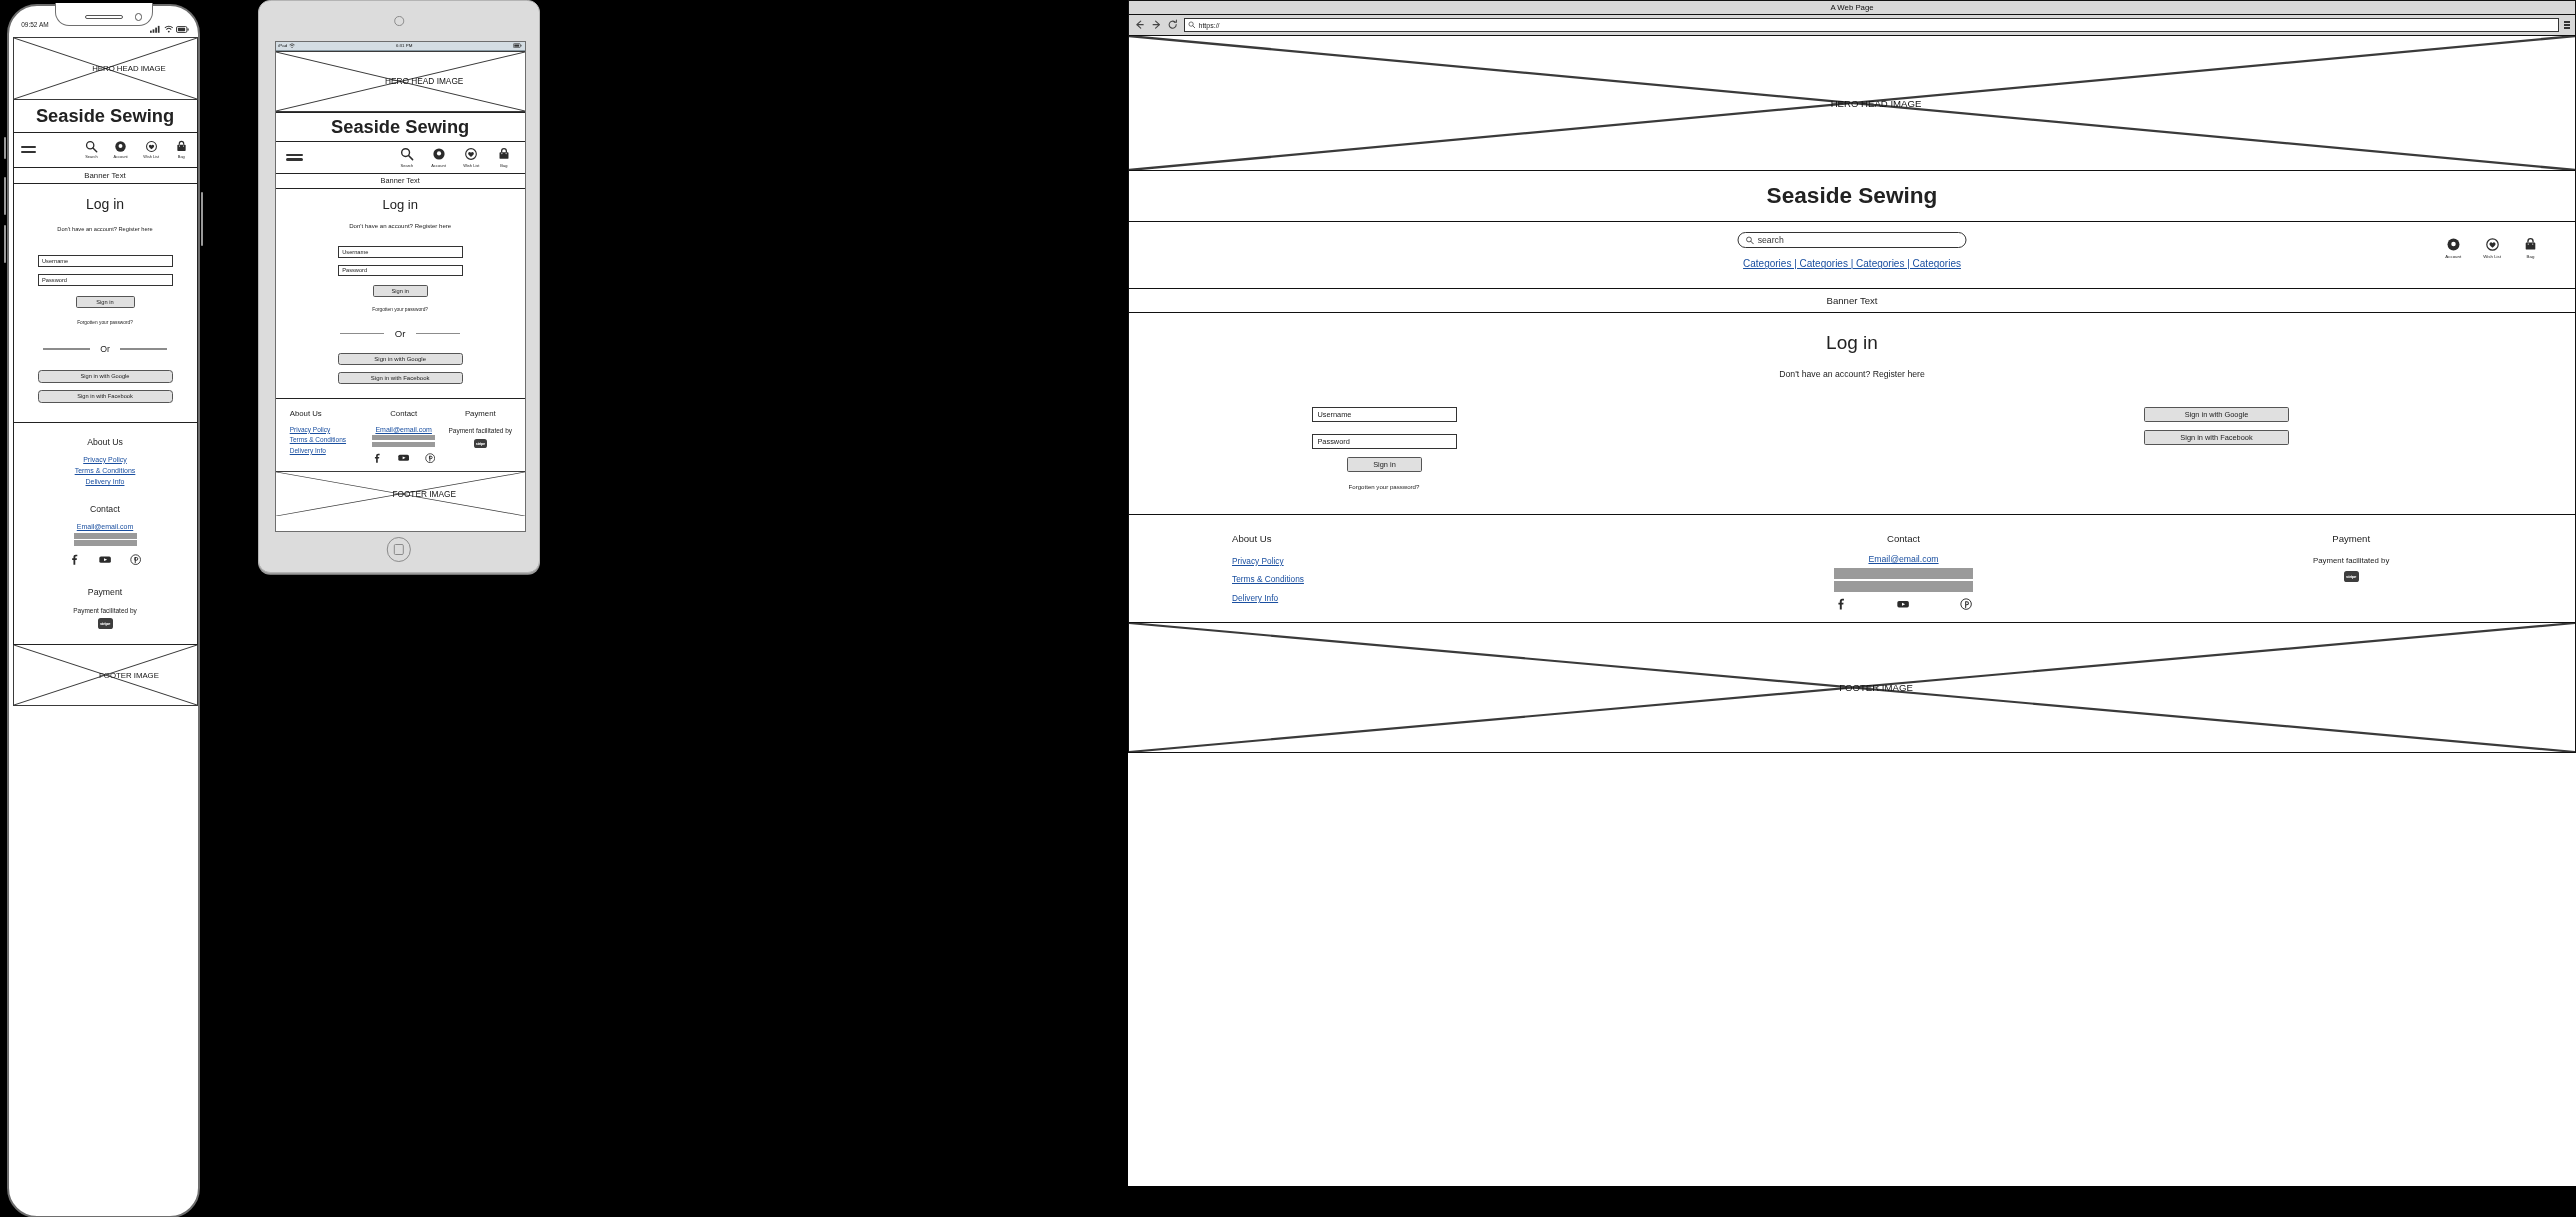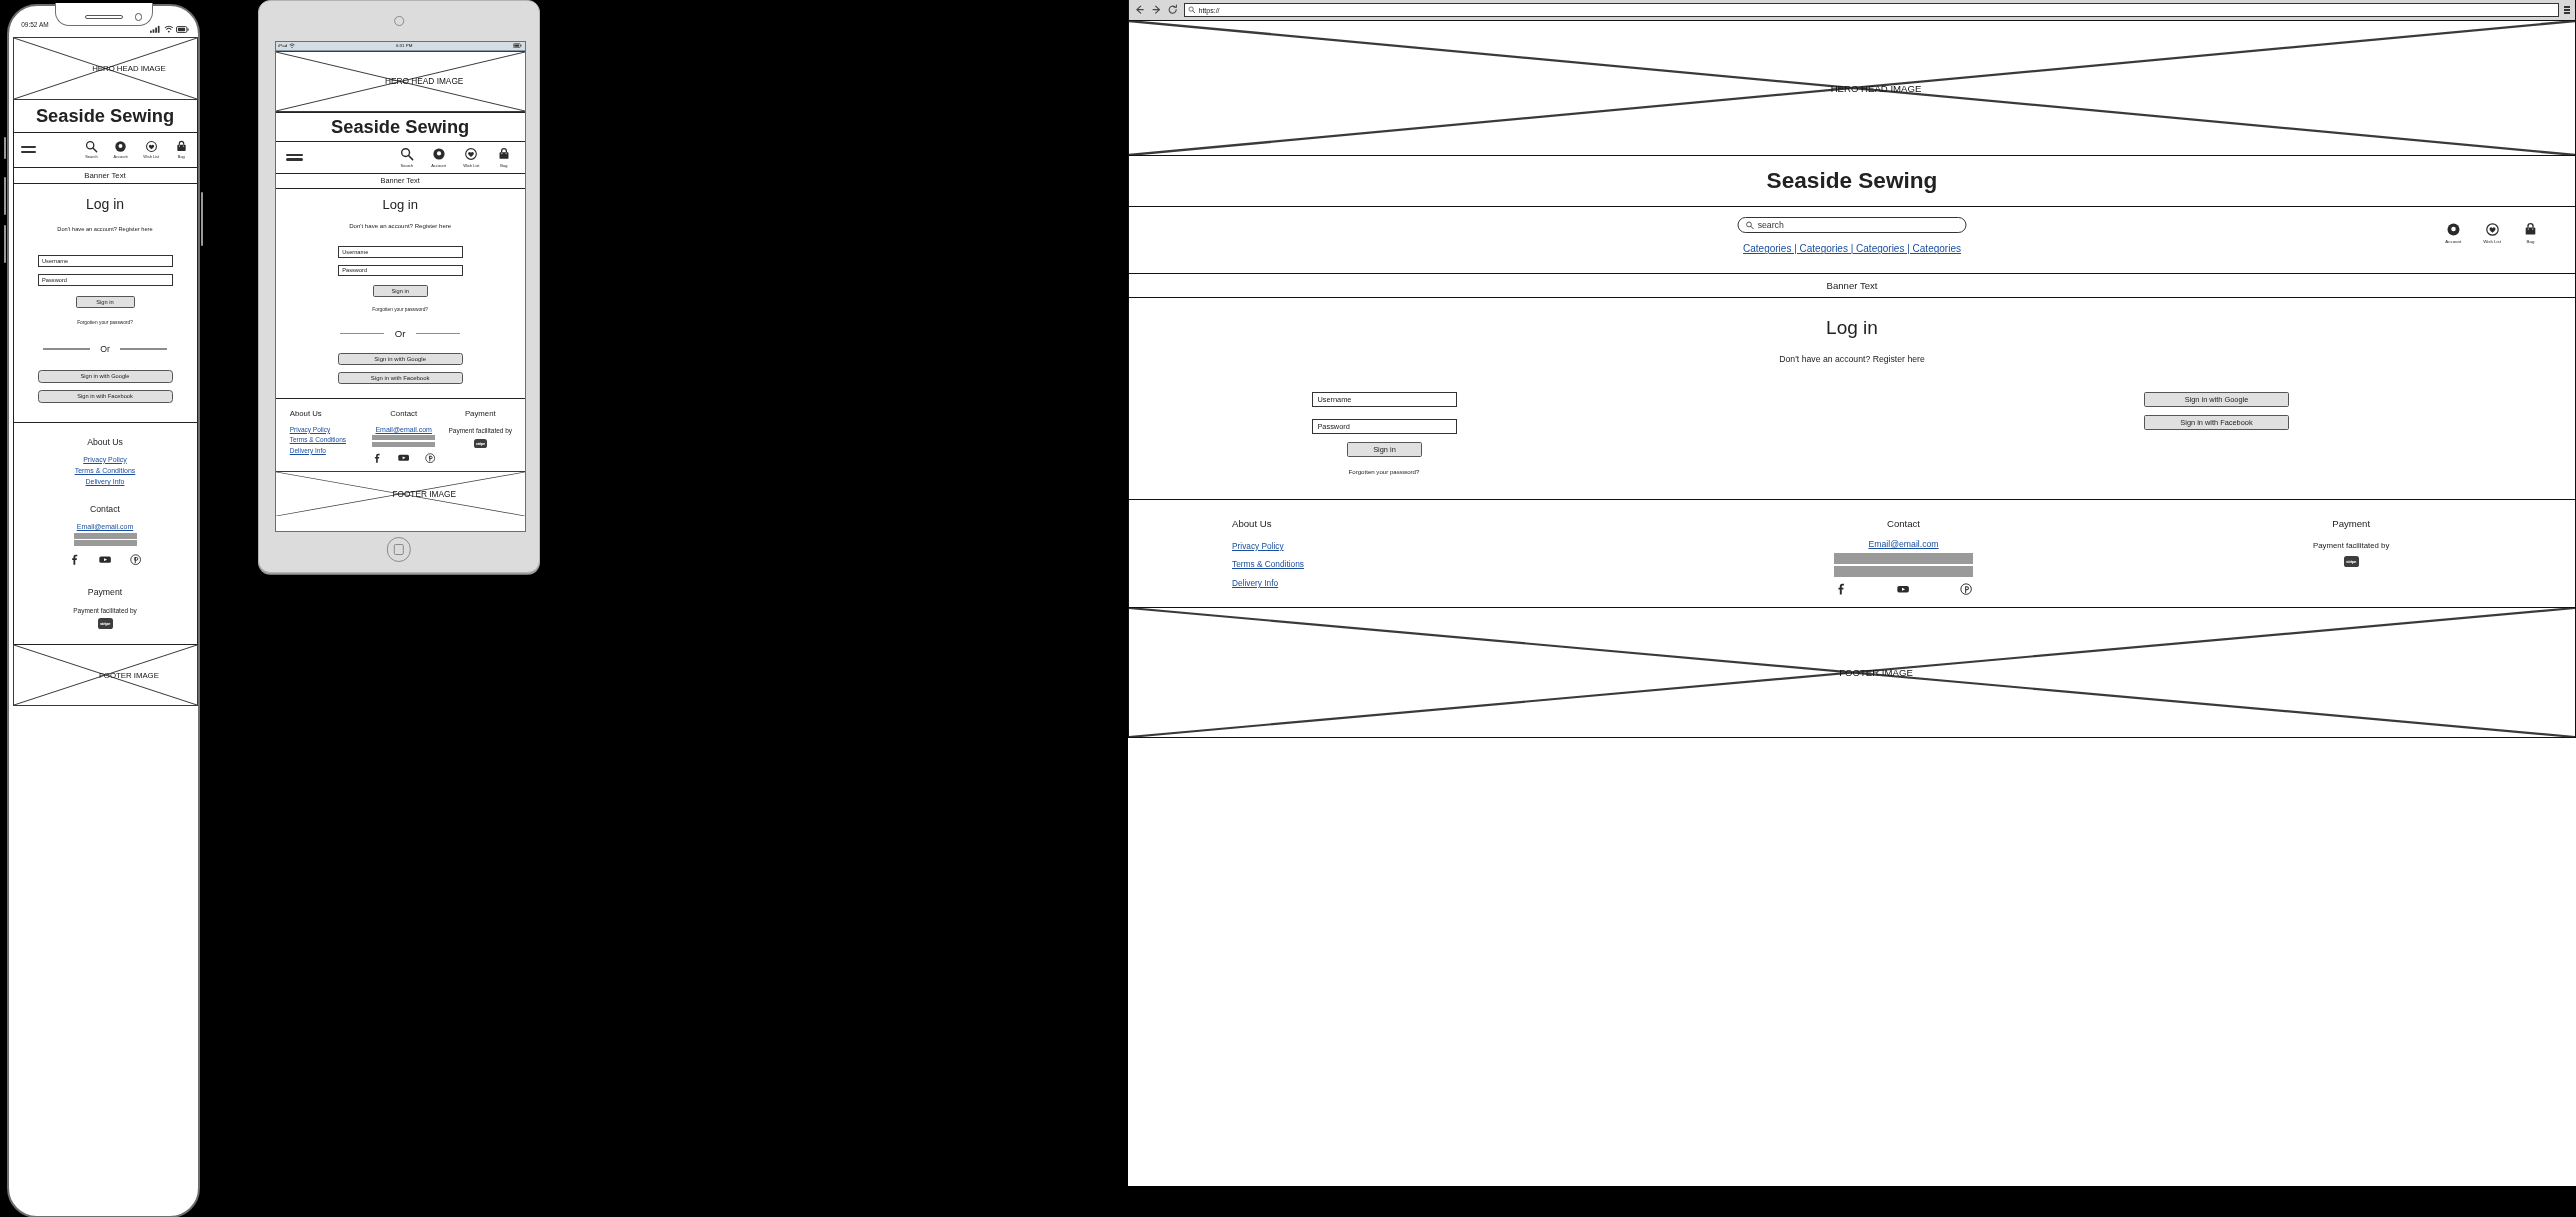--- a/index.html
+++ b/index.html
@@ -439,20 +439,23 @@
         <svg class="x1" viewBox="0 0 100 100" preserveAspectRatio="none">
             <line x1="0" y1="0" x2="100" y2="100"></line>
             <line x1="100" y1="0" x2="0" y2="100"></line>
           </svg>
         <span style="font-size:8.3px;">FOOTER IMAGE</span>
       </div>
     </div>
   </div>
 
   <div class="desktop">
+    <div class="dt-titlebar">
+      <span>A Web Page</span>
+    </div>
     <div class="dt-toolbar">
       <span class="dt-nav">
         <svg width="11.3" height="11.3" viewBox="0 0 16 16">
             <path d="M9.5 3 L4 8 L9.5 13 M4 8 H13" fill="none" stroke="#444" stroke-width="1.6" stroke-linecap="round" stroke-linejoin="round"></path>
           </svg>
       </span>
       <span class="dt-nav">
         <svg width="11.3" height="11.3" viewBox="0 0 16 16">
             <path d="M6.5 3 L12 8 L6.5 13 M12 8 H3" fill="none" stroke="#444" stroke-width="1.6" stroke-linecap="round" stroke-linejoin="round"></path>
           </svg>

